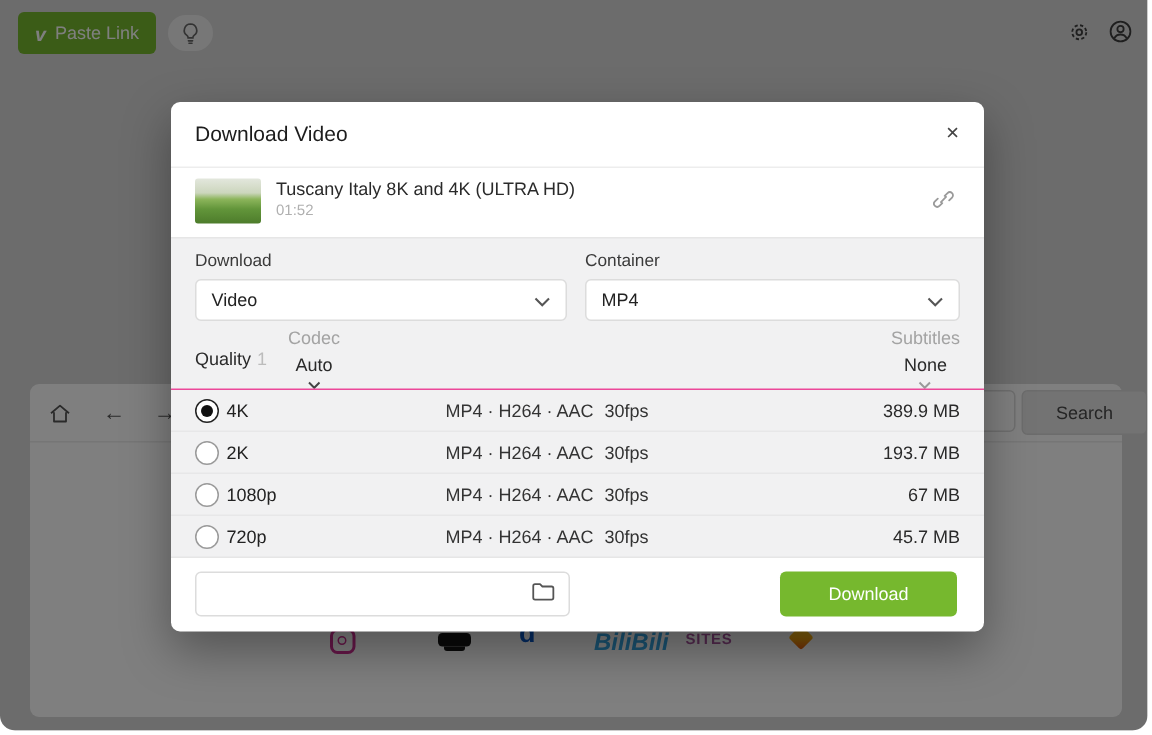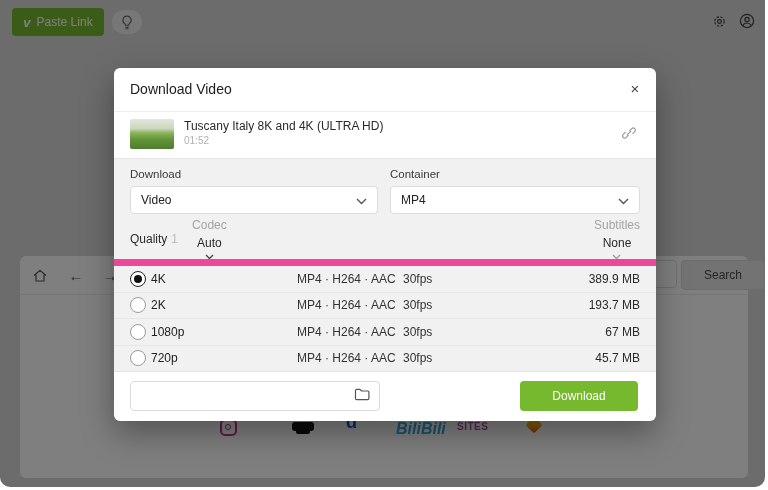--- a/index.html
+++ b/index.html
@@ -59,21 +59,21 @@
   .lbl-download{left:16px;} .lbl-container{left:276px;}
   .select{position:absolute;top:27px;height:28px;background:#fff;border:1px solid #dcdcdc;border-radius:4px;
        display:flex;align-items:center;padding:0 10px;box-sizing:border-box;cursor:pointer;}
   .sel-download{left:16px;width:248px;} .sel-container{left:276px;width:250px;}
   .select .chev{position:absolute;right:10px;top:11px;}
   .filter-row{position:absolute;left:16px;right:16px;top:64px;height:32px;display:flex;align-items:center;gap:4px;}
   .muted{color:#a3a3a3;} .dark{color:#2a2a2a;} .sort{color:#bcbcbc;margin-right:10px;}
   .gap{width:12px;} .spacer{flex:1;}
   .filter-item{display:flex;align-items:center;gap:4px;cursor:pointer;flex-direction:column;}
   .format-list{position:absolute;left:0;right:0;top:100px;bottom:0;display:flex;flex-direction:column;
-       border-top:7px solid #ec4899;}
+       border-top:1px solid #ec4899;}
   .format-row{position:relative;flex:1;cursor:pointer;}
   .format-row + .format-row{border-top:1px solid #e7e7e8;}
   .radio{position:absolute;left:16px;top:50%;margin-top:-8px;width:14px;height:14px;border:1.5px solid #9a9a9a;
        border-radius:50%;background:#fff;}
   .radio.checked{border-color:#222;}
   .radio.checked::after{content:"";position:absolute;left:3px;top:3px;width:8px;height:8px;border-radius:50%;background:#111;}
   .r-q{position:absolute;left:37px;top:50%;transform:translateY(-50%);color:#222;}
   .r-codec{position:absolute;left:183px;top:50%;transform:translateY(-50%);color:#333;}
   .r-fps{position:absolute;left:289px;top:50%;transform:translateY(-50%);color:#333;}
   .r-size{position:absolute;right:16px;top:50%;transform:translateY(-50%);color:#2a2a2a;}

